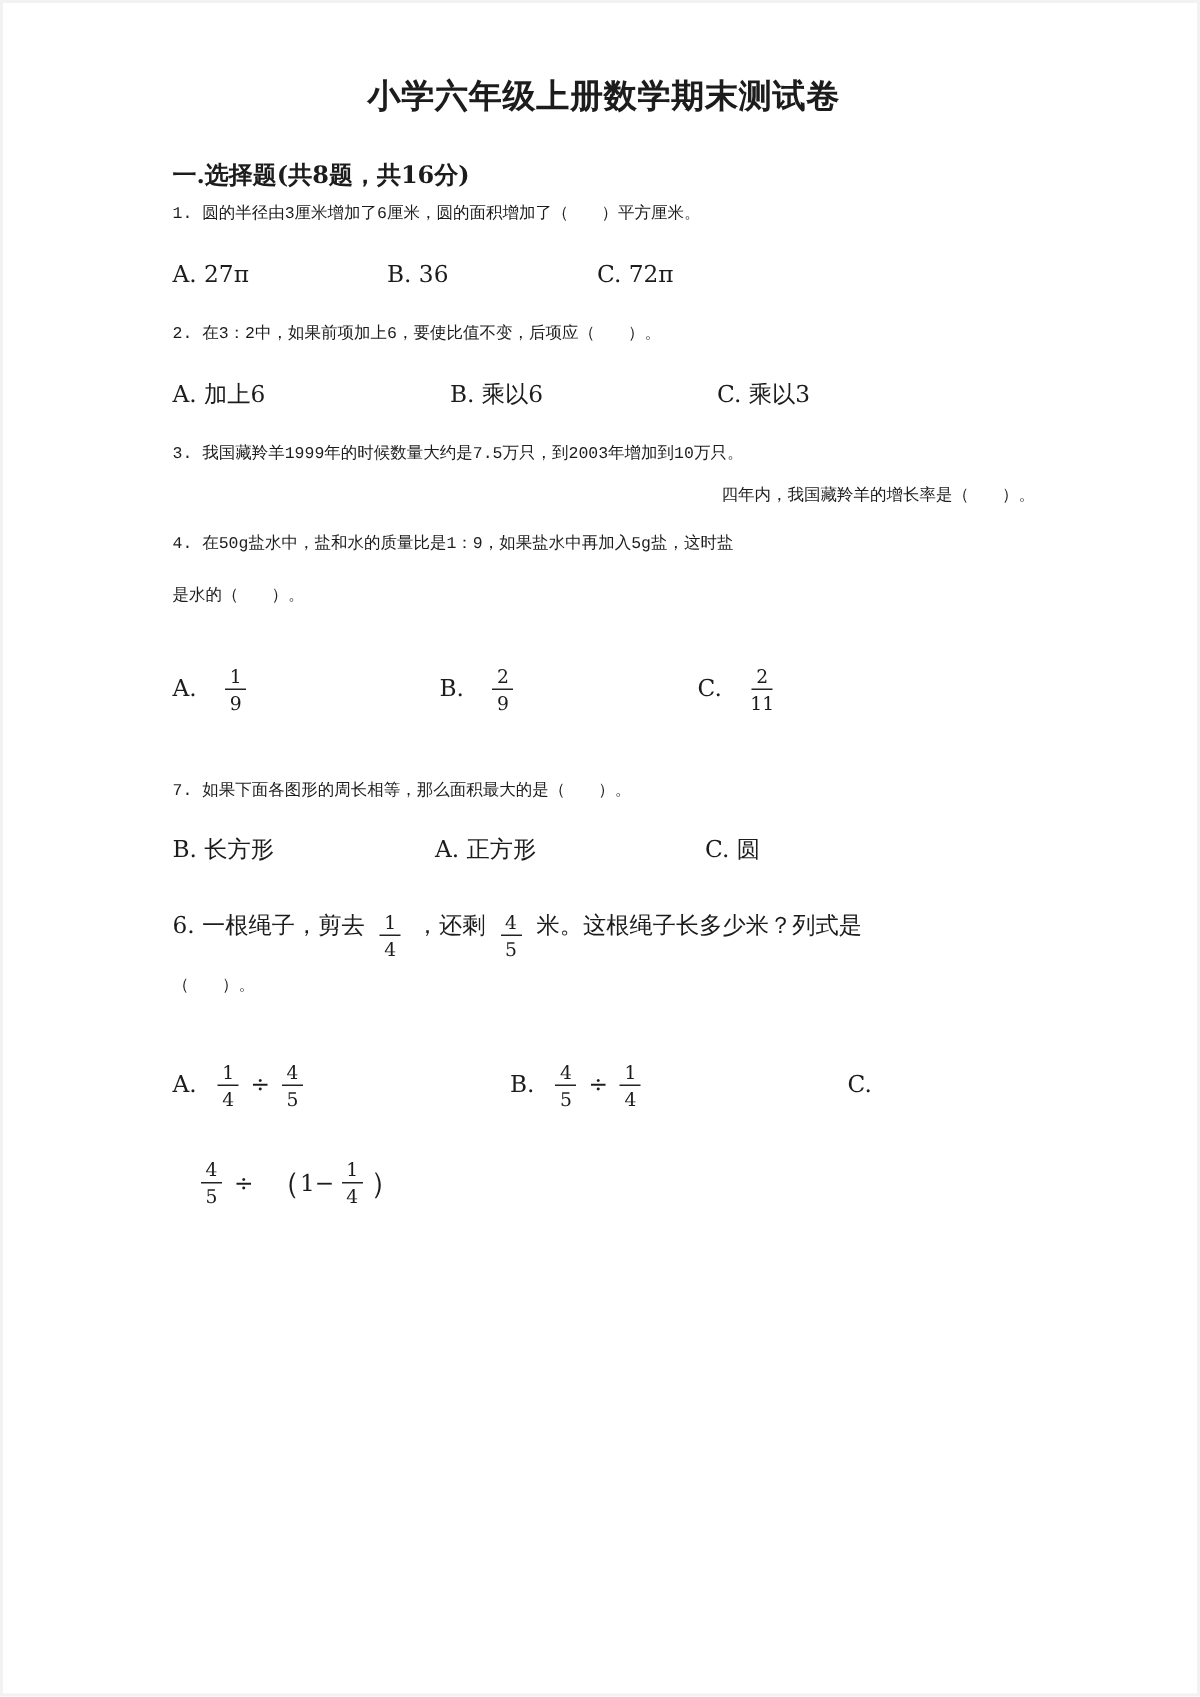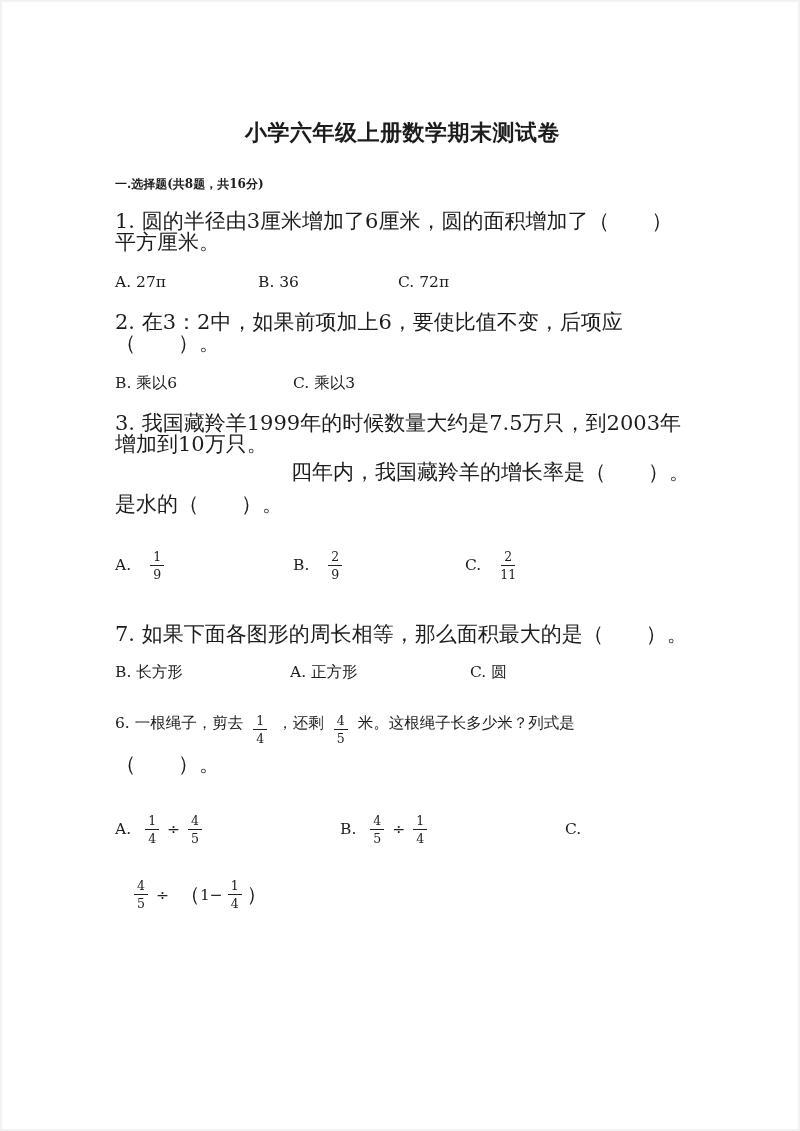--- a/index.html
+++ b/index.html
@@ -6,39 +6,40 @@
   body {
     width: 800px;
     background: #ffffff;
     font-family: "DejaVu Serif", "Liberation Serif", serif;
     color: #1c1c1c;
   }
   .sheet {
     width: 800px;
     min-height: 1131px;
     box-sizing: border-box;
-    padding: 118px 110px 40px 115px;
+    padding: 49px 110px 40px 115px;
     box-shadow: inset 0 0 0 2px #f2f2f2;
   }
   .title {
     font-size: 22px;
     font-weight: 700;
     text-align: center;
     margin: 0 0 28px;
     letter-spacing: 0.5px;
   }
   .section {
-    font-size: 12px;
+    font-size: 16px;
     font-weight: 700;
-    margin: 0 0 18px;
+    margin: 0 0 5px;
   }
   .line {
-    font-size: 21px;
+    font-size: 11px;
     line-height: 21px;
     margin: 0 0 19px;
+    font-family: Liberation Mono, monospace;
   }
   .tight   { margin-bottom: 7px; }
   .mb11    { margin-bottom: 11px; text-align: right; }
   .mb14    { margin-bottom: 14px; }
   .mb34    { margin-bottom: 34px; }
   .mb38    { margin-bottom: 38px; }
   .opts {
     display: flex;
     align-items: center;
     font-size: 15.5px;
@@ -96,27 +97,29 @@
 
   <p class="line">1. 圆的半径由3厘米增加了6厘米，圆的面积增加了（　　）平方厘米。</p>
   <div class="opts">
     <span class="opt" style="width:143px">A. 27π</span>
     <span class="opt" style="width:140px">B. 36</span>
     <span class="opt">C. 72π</span>
   </div>
 
   <p class="line">2. 在3：2中，如果前项加上6，要使比值不变，后项应（　　）。</p>
   <div class="opts">
+    <span class="opt" style="width:185px">A. 加上6</span>
     <span class="opt" style="width:178px">B. 乘以6</span>
     <span class="opt">C. 乘以3</span>
   </div>
 
   <p class="line tight">3. 我国藏羚羊1999年的时候数量大约是7.5万只，到2003年增加到10万只。</p>
   <p class="line mb11">四年内，我国藏羚羊的增长率是（　　）。</p>
 
+  <p class="line mb14">4. 在50g盐水中，盐和水的质量比是1：9，如果盐水中再加入5g盐，这时盐</p>
   <p class="line mb34">是水的（　　）。</p>
   <div class="opts mb42">
     <span class="opt" style="width:178px">
       <span class="lbl">A.</span>
       <span class="frac">
         <span class="num">1</span>
         <span class="den">9</span>
       </span>
     </span>
     <span class="opt" style="width:172px">

